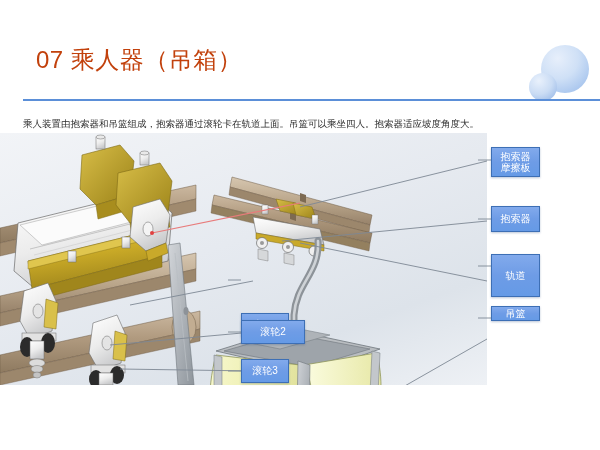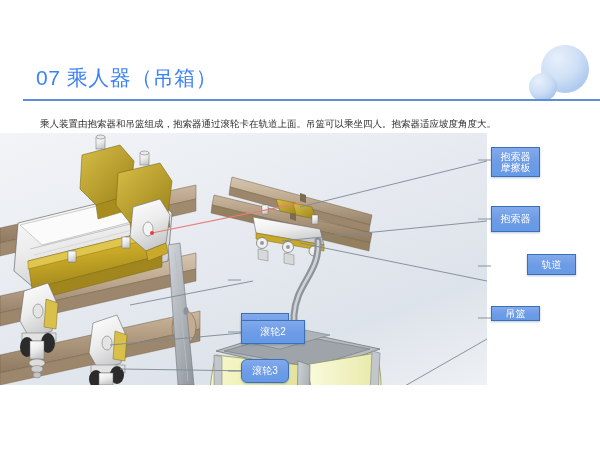--- a/index.html
+++ b/index.html
@@ -6,29 +6,29 @@
   body{
     width:600px;height:450px;background:#ffffff;
     font-family:"Liberation Sans","DejaVu Sans",sans-serif;
     overflow:hidden;position:relative;
   }
   .slide{position:absolute;inset:0;background:#ffffff;}
 
   
   .deco{position:absolute;top:42px;right:4px;width:86px;height:62px;pointer-events:none;}
   .title{
-    position:absolute;left:36px;top:64px;
-    font-size:21px;color:#3b82f6;letter-spacing:.5px;white-space:nowrap;
+    position:absolute;left:36px;top:44px;
+    font-size:24px;color:#c2410c;letter-spacing:.5px;white-space:nowrap;
   }
   .divider{
     position:absolute;left:23px;top:99px;width:577px;height:2px;
     background:#5b8fd8;
   }
   .subtitle{
-    position:absolute;left:40px;top:117px;width:530px;
+    position:absolute;left:23px;top:117px;width:530px;
     font-size:9.5px;color:#2b2b2b;line-height:14px;white-space:nowrap;
   }
 
   
   .stage{position:absolute;left:0;top:133px;width:487px;height:252px;overflow:hidden;}
   .stage-bg{
     position:absolute;inset:0;
     background:linear-gradient(160deg,#f2f4f7 0%,#e6eaf0 45%,#dde3ea 75%,#eef1f5 100%);
   }
   .stage svg{position:absolute;inset:0;}
@@ -266,31 +266,31 @@
       <line x1="478" y1="318" x2="491" y2="318"></line>
     </g>
   </svg>
 
   <div class="tag" style="left:241px;top:280px;width:48px;height:24px;margin-top:33px;">
     <span>滚轮1</span>
   </div>
   <div class="tag" style="left:241px;top:320px;width:64px;height:24px;">
     <span>滚轮2</span>
   </div>
-  <div class="tag" style="left:241px;top:359px;width:48px;height:24px;border-radius:6px;">
+  <div class="tag" style="left:241px;top:359px;width:48px;height:24px;">
     <span>滚轮3</span>
   </div>
 
   <div class="tag two" style="left:491px;top:147px;width:49px;height:30px;flex-direction:column;">
     <span>抱索器</span>
     <span>摩擦板</span>
   </div>
   <div class="tag" style="left:491px;top:206px;width:49px;height:26px;">
     <span>抱索器</span>
   </div>
-  <div class="tag" style="left:491px;top:254px;width:49px;height:21px;margin-left:36px;">
+  <div class="tag" style="left:491px;top:254px;width:49px;height:43px;">
     <span>轨道</span>
   </div>
   <div class="tag" style="left:491px;top:306px;width:49px;height:15px;">
     <span>吊篮</span>
   </div>
 
 </div>
 
 </body></html>

